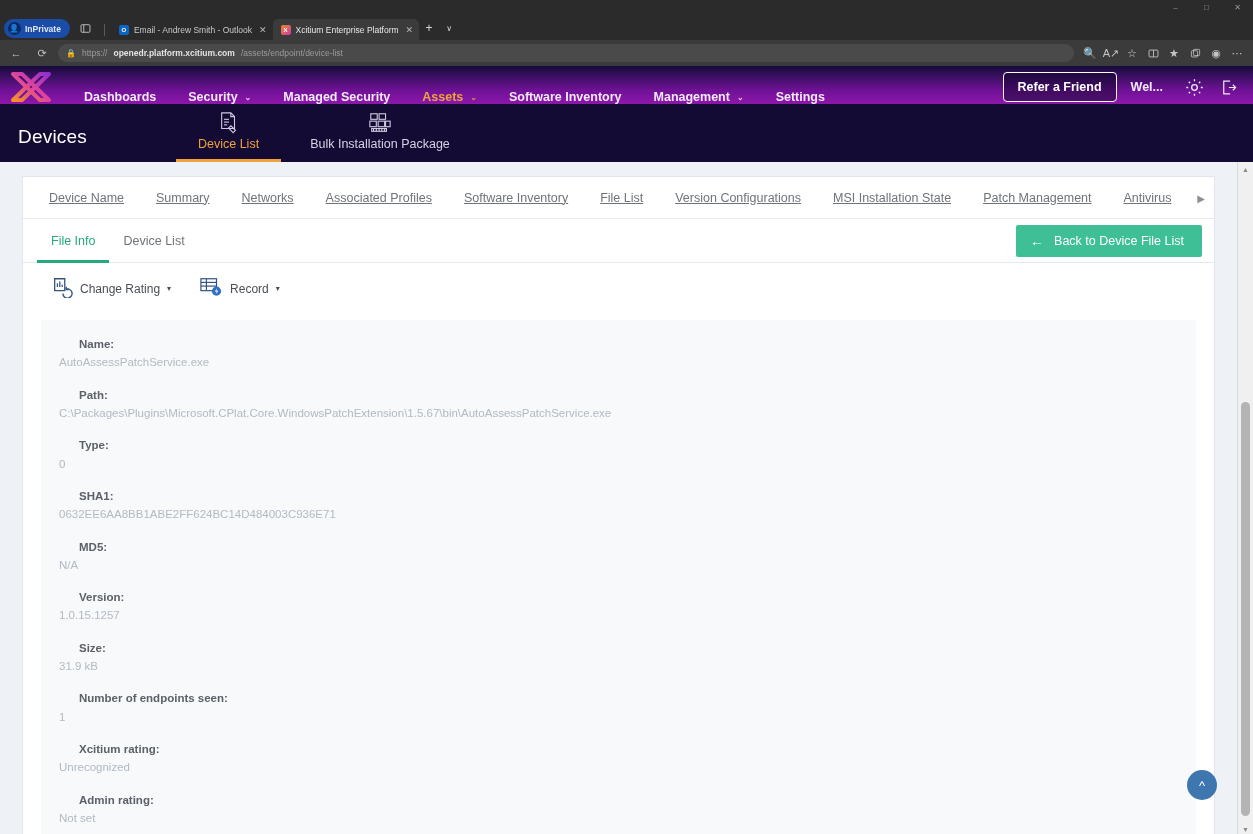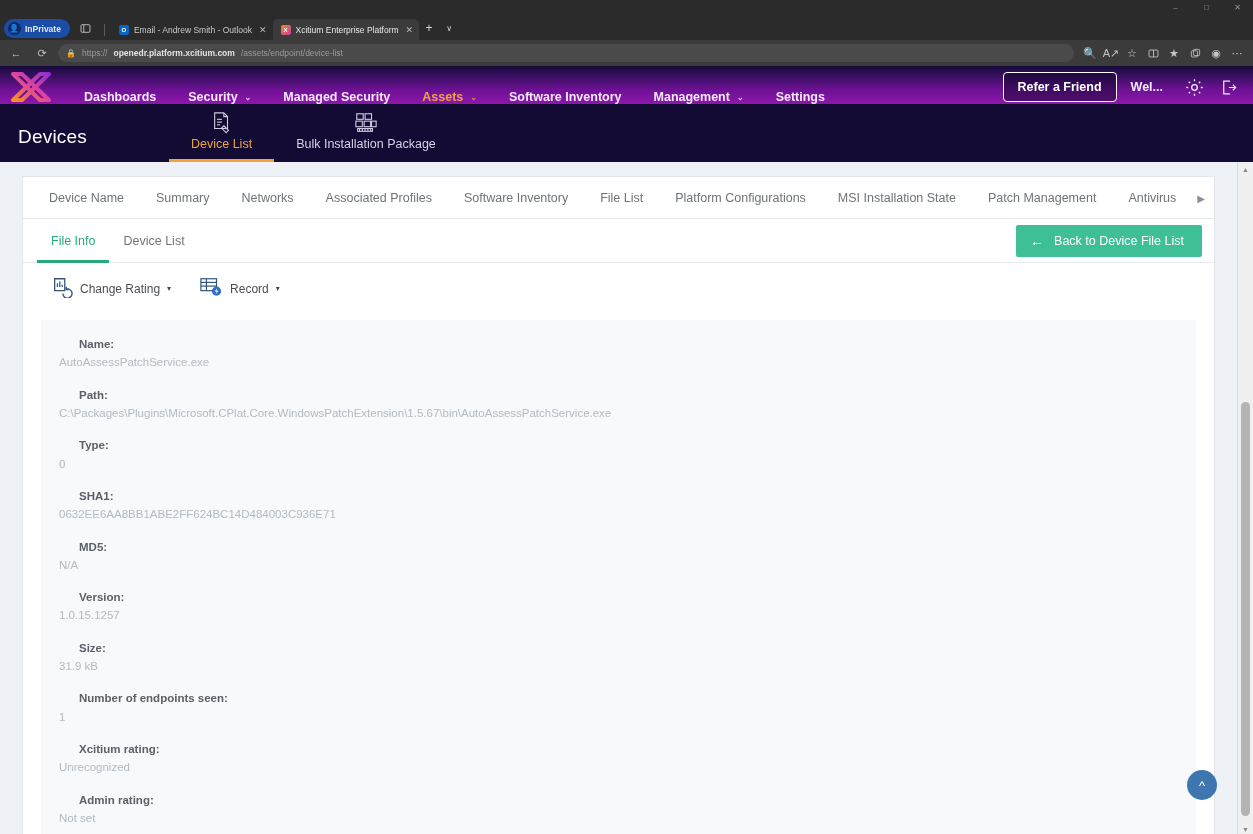--- a/index.html
+++ b/index.html
@@ -106,21 +106,21 @@
   .refer-btn {
     border: 1.4px solid #ffffff; border-radius: 4px; color: #ffffff;
     font-size: 12.5px; font-weight: bold; padding: 7px 14px;
     background: rgba(10,4,35,0.45); white-space: nowrap;
   }
   .wel { color: #f2e9fb; font-size: 12.5px; font-weight: bold; padding: 0 14px; }
   .nav-ico { width: 34px; height: 34px; display: flex; align-items: center; justify-content: center; color: #f0ecf7; }
 
   .subhead {
     height: 58px; background: #130b33; display: flex; align-items: flex-end;
-    padding-left: 18px; position: relative;
+    padding-left: 18px; position: relative; gap: 7px;
   }
   .page-title {
     color: #ffffff; font-size: 19px; font-weight: normal;
     padding-bottom: 14px; margin-right: 82px; letter-spacing: .2px;
   }
   .sub-tab {
     display: flex; flex-direction: column; align-items: center; gap: 2px;
     padding: 0 22px 0 22px; height: 100%; justify-content: flex-end;
     position: relative;
   }
@@ -139,21 +139,21 @@
     position: relative; overflow: hidden;
   }
   .card { background: #ffffff; border: 1px solid #e2e6ec; height: 100%; position: relative; }
 
   .mod-tabs {
     display: flex; align-items: center; height: 42px;
     border-bottom: 1px solid #e6e9ee; padding-left: 10px; position: relative;
     overflow: hidden;
   }
   .mod-tab {
-    font-size: 12.5px; color: #6f7479; padding: 0 16px; white-space: nowrap;
+    font-size: 12.5px; color: #6f7479; padding: 0 16px; white-space: nowrap; text-decoration: underline;
   }
   .mod-scroll-r {
     position: absolute; right: 0; top: 0; height: 42px; width: 26px;
     background: #ffffff; display: flex; align-items: center; justify-content: center;
     color: #8a8f95; font-size: 10px;
   }
 
   .sect-row {
     display: flex; align-items: center; height: 44px;
     border-bottom: 1px solid #e6e9ee; padding: 0 12px 0 14px;
@@ -385,21 +385,21 @@
     <div class="content">
       <div class="card">
 
         <div class="mod-tabs">
           <div class="mod-tab">Device Name</div>
           <div class="mod-tab">Summary</div>
           <div class="mod-tab">Networks</div>
           <div class="mod-tab">Associated Profiles</div>
           <div class="mod-tab">Software Inventory</div>
           <div class="mod-tab">File List</div>
-          <div class="mod-tab">Platform Configurations</div>
+          <div class="mod-tab">Version Configurations</div>
           <div class="mod-tab">MSI Installation State</div>
           <div class="mod-tab">Patch Management</div>
           <div class="mod-tab">Antivirus</div>
           <div class="mod-scroll-r">▶</div>
         </div>
 
         <div class="sect-row">
           <div class="sect-tab active">File Info</div>
           <div class="sect-tab">Device List</div>
           <div class="back-btn">

